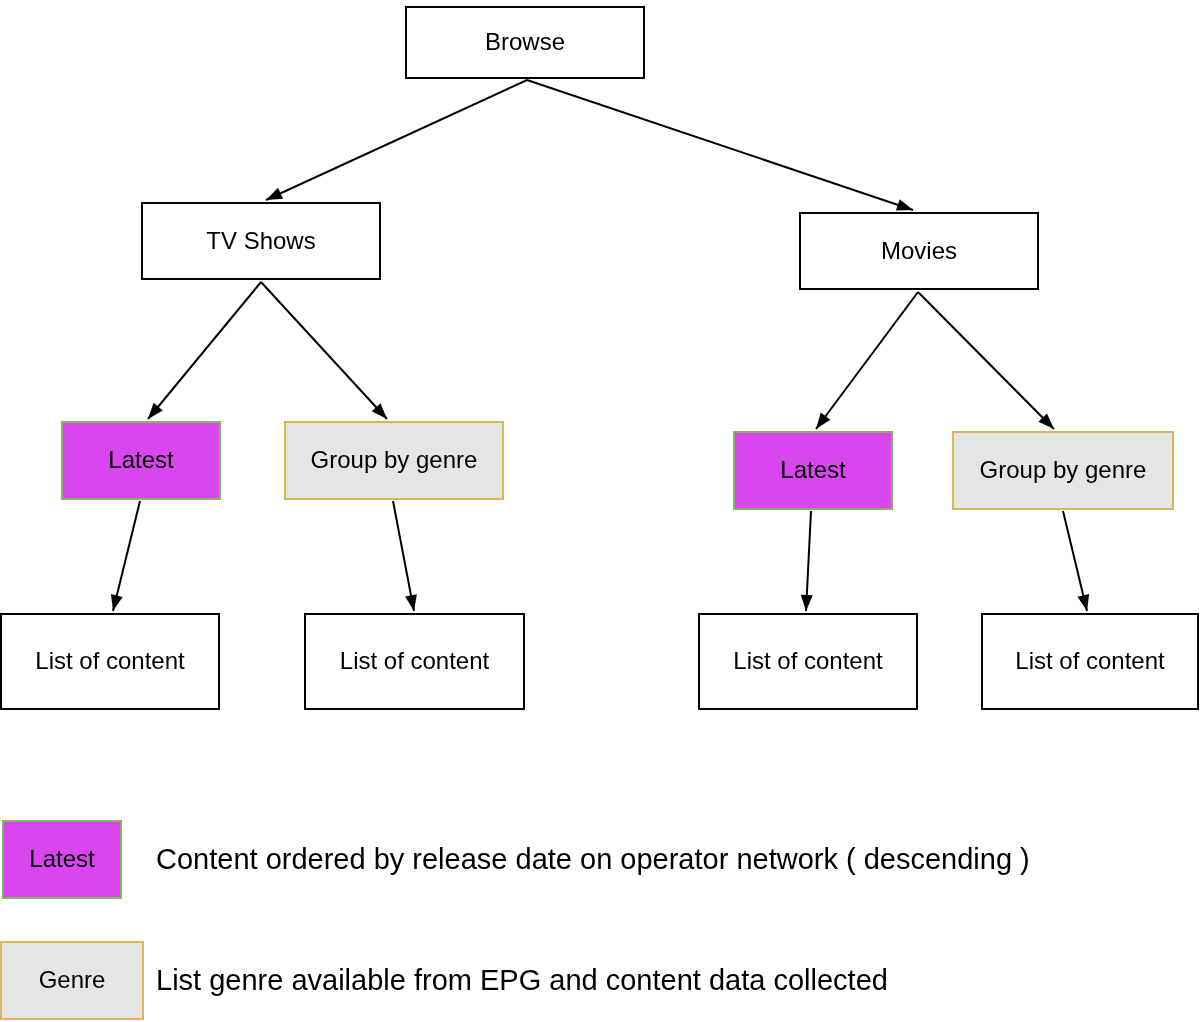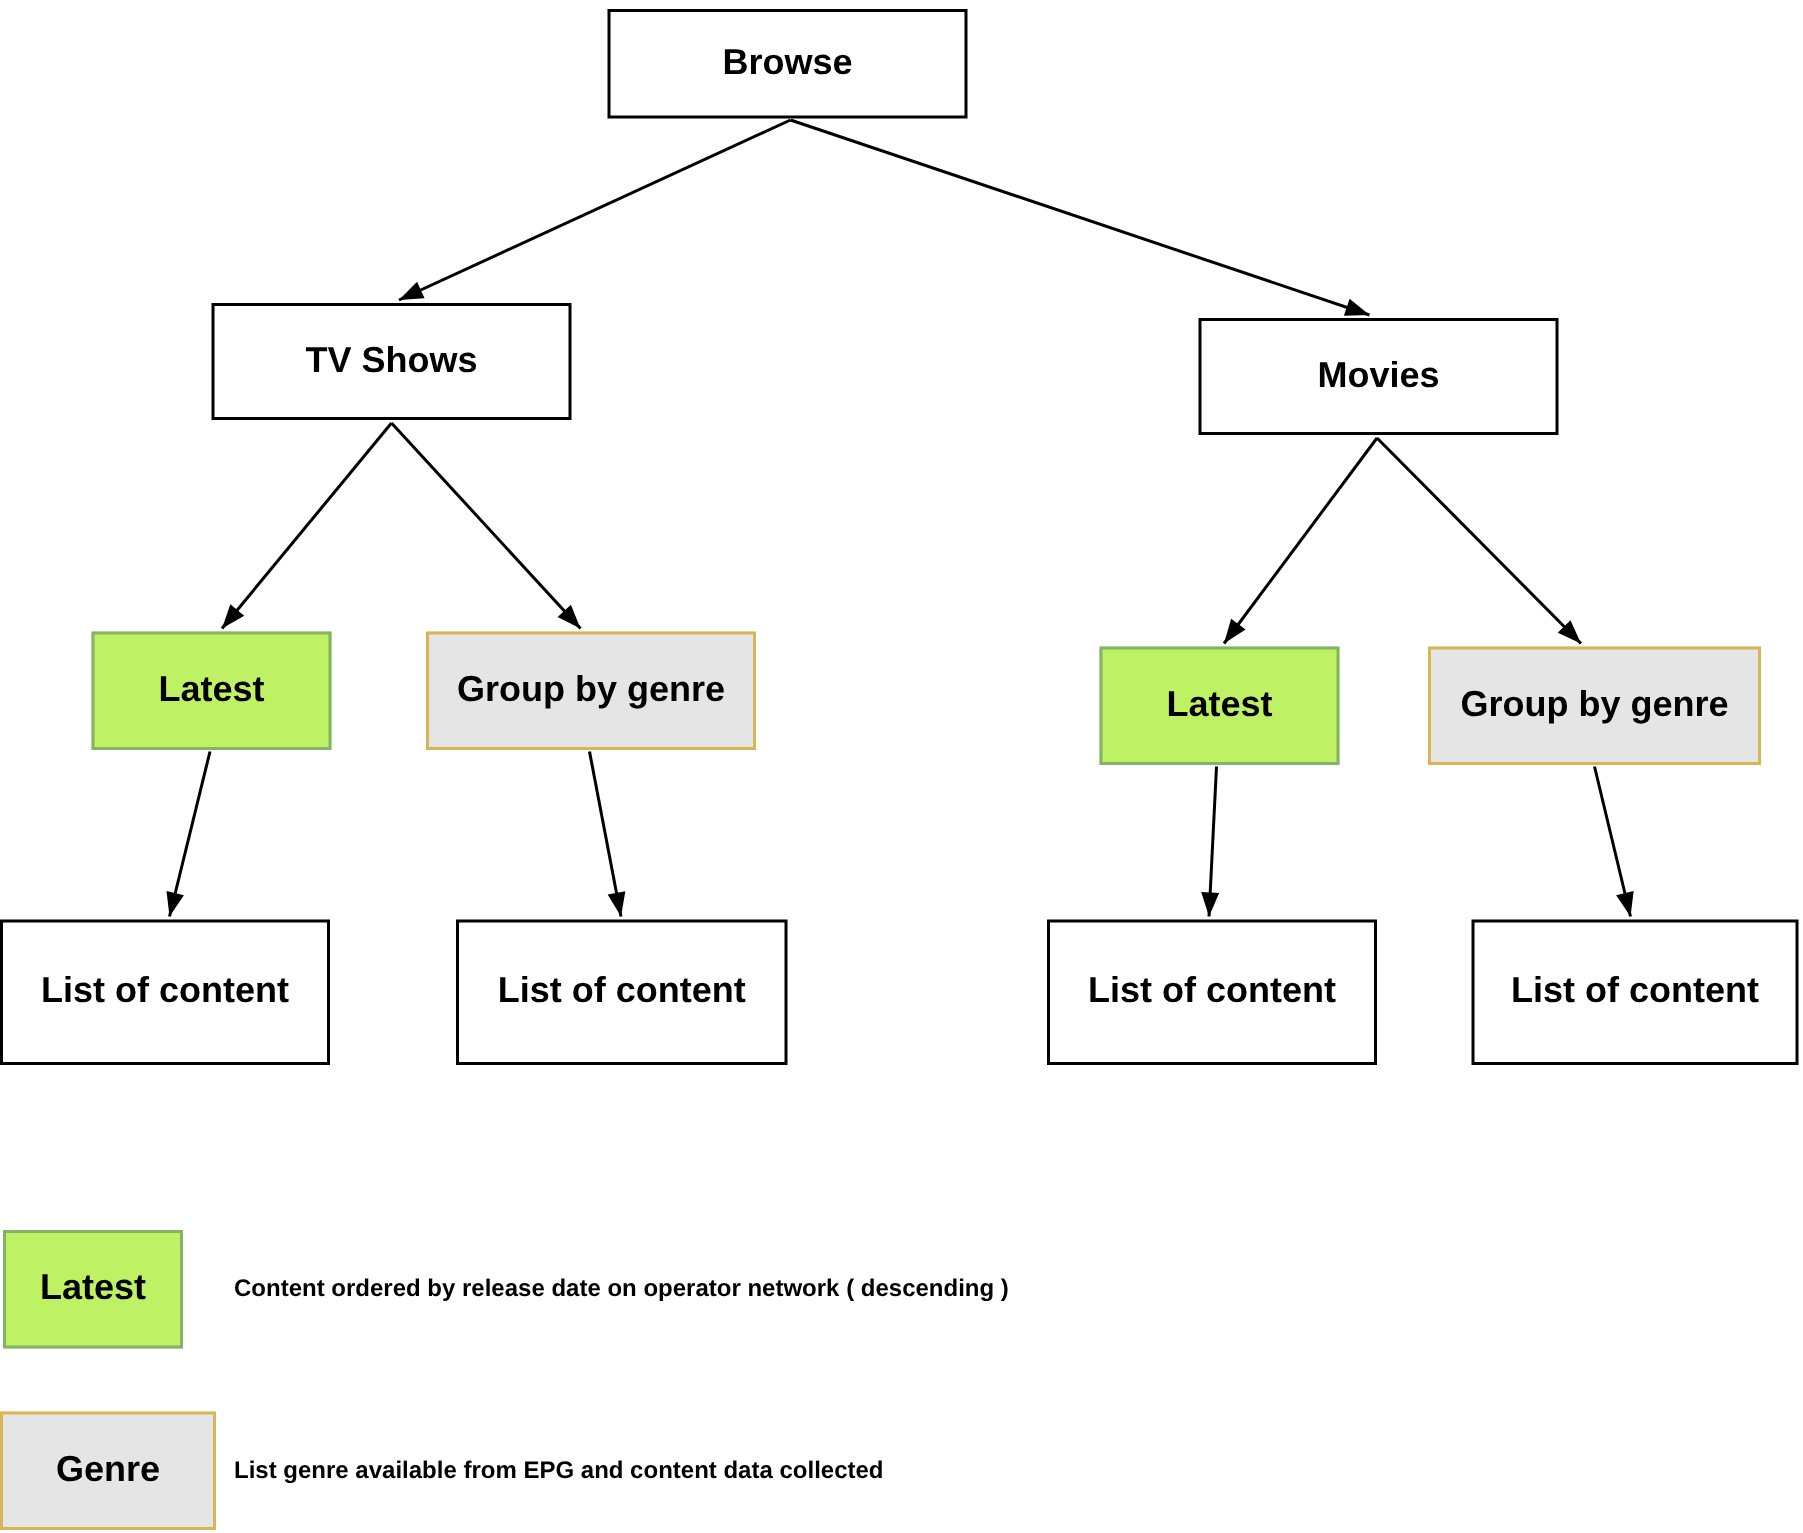--- a/index.html
+++ b/index.html
@@ -4,48 +4,47 @@
 <style>
   html, body { margin: 0; padding: 0; background: #ffffff; }
   .canvas {
     position: relative;
     width: 1202px;
     height: 1022px;
     background: #ffffff;
     font-family: "Liberation Sans", sans-serif;
     color: #000000;
     overflow: hidden;
-    font-weight: bold;
   }
   .edges {
     position: absolute;
     left: 0; top: 0;
     width: 1202px; height: 1022px;
     pointer-events: none;
   }
   .node {
     position: absolute;
     box-sizing: border-box;
     display: flex;
     align-items: center;
     justify-content: center;
     text-align: center;
     font-size: 24px;
     line-height: 1.2;
     background: #ffffff;
     border: 2px solid #000000;
     white-space: nowrap;
   }
-  .node.green  { background: #bef264; border-color: #82b366; text-align: center; }
+  .node.green  { background: #d946ef; border-color: #82b366; text-align: center; }
   .node.yellow { background: #e5e5e5; border-color: #d6b656; }
   .legend-text {
     position: absolute;
     display: flex;
     align-items: center;
-    font-size: 16px;
+    font-size: 29px;
     white-space: nowrap;
   }
 </style>
 </head>
 <body>
 
 <div class="canvas">
 
   <svg class="edges" viewBox="0 0 1202 1022">
     <defs>

